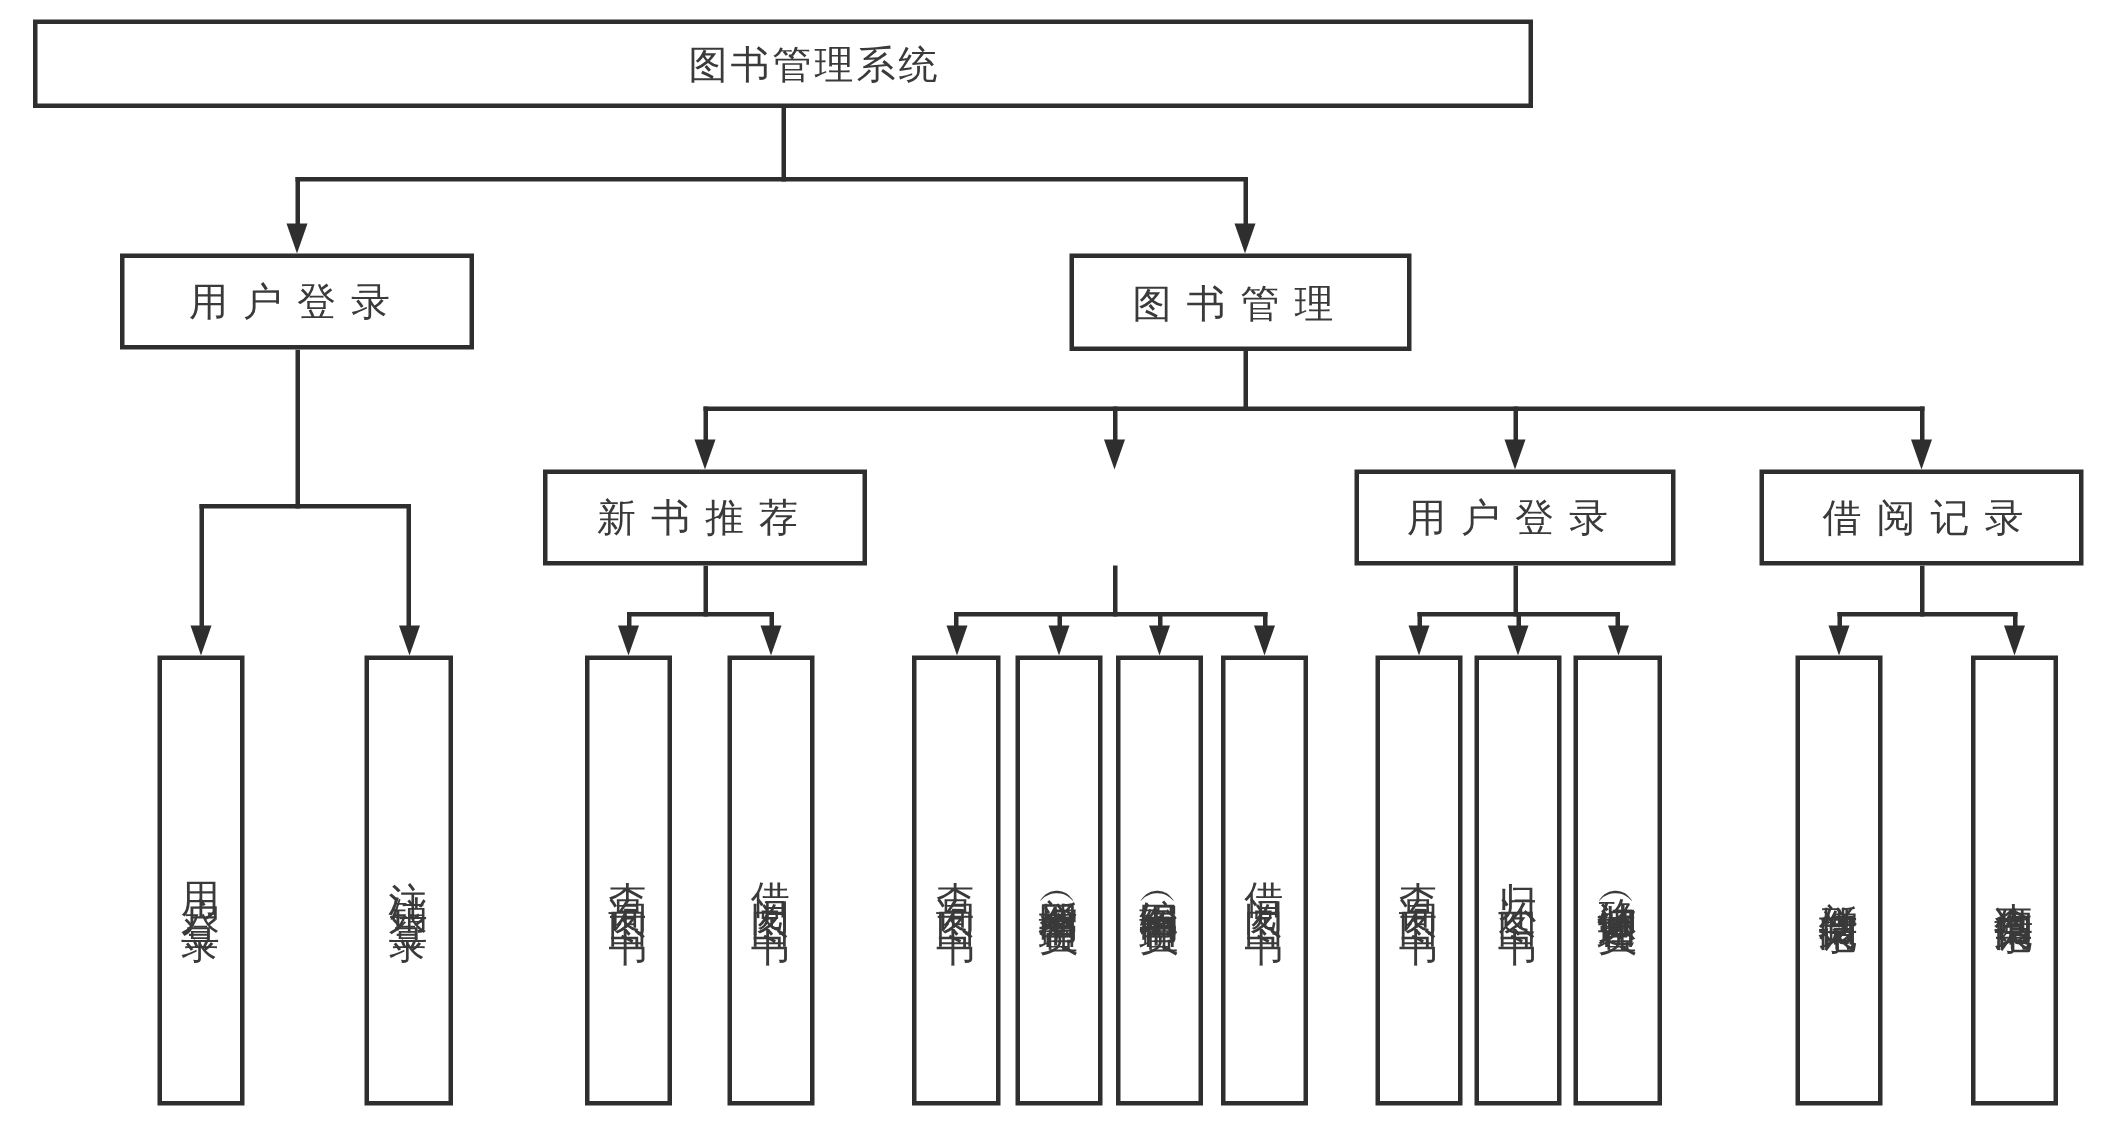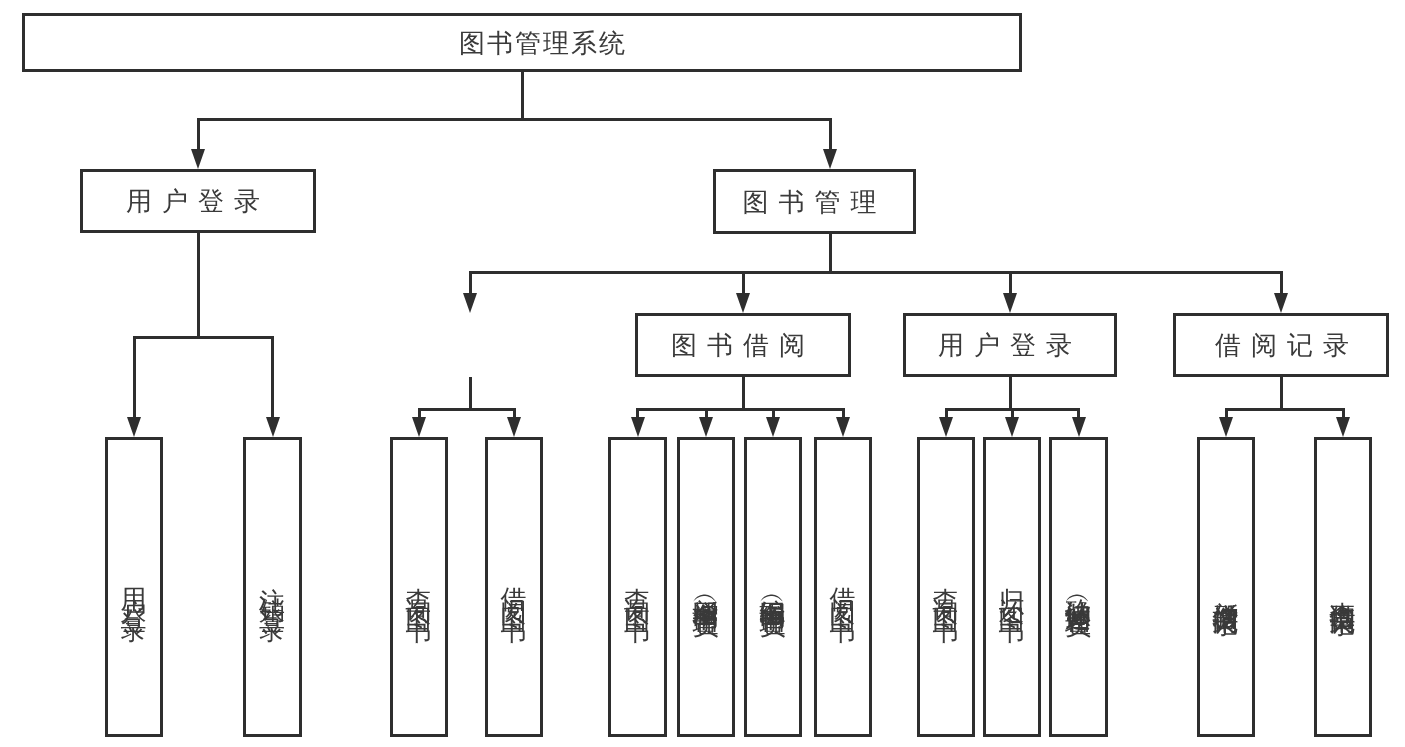--- a/index.html
+++ b/index.html
@@ -114,25 +114,25 @@
     <div class="cline" style="left: 1224.5px; top: 408px; width: 3px; height: 13px; background: rgb(46, 46, 46);"></div>
     <div class="arrow" style="left: 1219px; top: 417px; border-top-color: rgb(46, 46, 46);"></div>
     <div class="cline" style="left: 1341.5px; top: 408px; width: 3px; height: 13px; background: rgb(46, 46, 46);"></div>
     <div class="arrow" style="left: 1336px; top: 417px; border-top-color: rgb(46, 46, 46);"></div>
     <div class="node" style="left: 22px; top: 13px; width: 1000px; height: 59px; border-color: rgb(46, 46, 46); background: rgb(255, 255, 255);">
       <span class="lbl" style="color: rgb(58, 58, 58); letter-spacing: 2px; margin-left: 42px;">图书管理系统</span>
     </div>
     <div class="node" style="left: 80px; top: 169px; width: 236px; height: 64px; border-color: rgb(46, 46, 46); background: rgb(255, 255, 255);">
       <span class="lbl" style="color: rgb(58, 58, 58); letter-spacing: 10px;">用户登录</span>
     </div>
-    <div class="node" style="left: 713px; top: 169px; width: 203px; height: 65px; border-color: rgb(46, 46, 46); background: rgb(255, 255, 255);">
+    <div class="node" style="left: 713px; top: 169px; width: 228px; height: 65px; border-color: rgb(46, 46, 46); background: rgb(255, 255, 255);">
       <span class="lbl" style="color: rgb(58, 58, 58); letter-spacing: 10px;">图书管理</span>
     </div>
-    <div class="node" style="left: 635px; top: 313px; width: 216px; height: 64px; border-color: rgb(46, 46, 46); background: rgb(255, 255, 255);">
-      <span class="lbl" style="color: rgb(58, 58, 58); letter-spacing: 10px;">图书借阅</span>
+    <div class="node" style="left: 362px; top: 313px; width: 216px; height: 64px; border-color: rgb(46, 46, 46); background: rgb(255, 255, 255);">
+      <span class="lbl" style="color: rgb(58, 58, 58); letter-spacing: 10px;">新书推荐</span>
     </div>
     <div class="node" style="left: 903px; top: 313px; width: 214px; height: 64px; border-color: rgb(46, 46, 46); background: rgb(255, 255, 255);">
       <span class="lbl" style="color: rgb(58, 58, 58); letter-spacing: 10px;">用户登录</span>
     </div>
     <div class="node" style="left: 1173px; top: 313px; width: 216px; height: 64px; border-color: rgb(46, 46, 46); background: rgb(255, 255, 255); padding-left: 12px;">
       <span class="lbl" style="color: rgb(58, 58, 58); letter-spacing: 10px;">借阅记录</span>
     </div>
     <div class="node v" style="left: 105px; top: 437px; width: 58px; height: 300px; border-color: rgb(46, 46, 46); background: rgb(255, 255, 255);">
       <span class="lbl" style="color: rgb(58, 58, 58); letter-spacing: 10px;">用户登录</span>
     </div>

